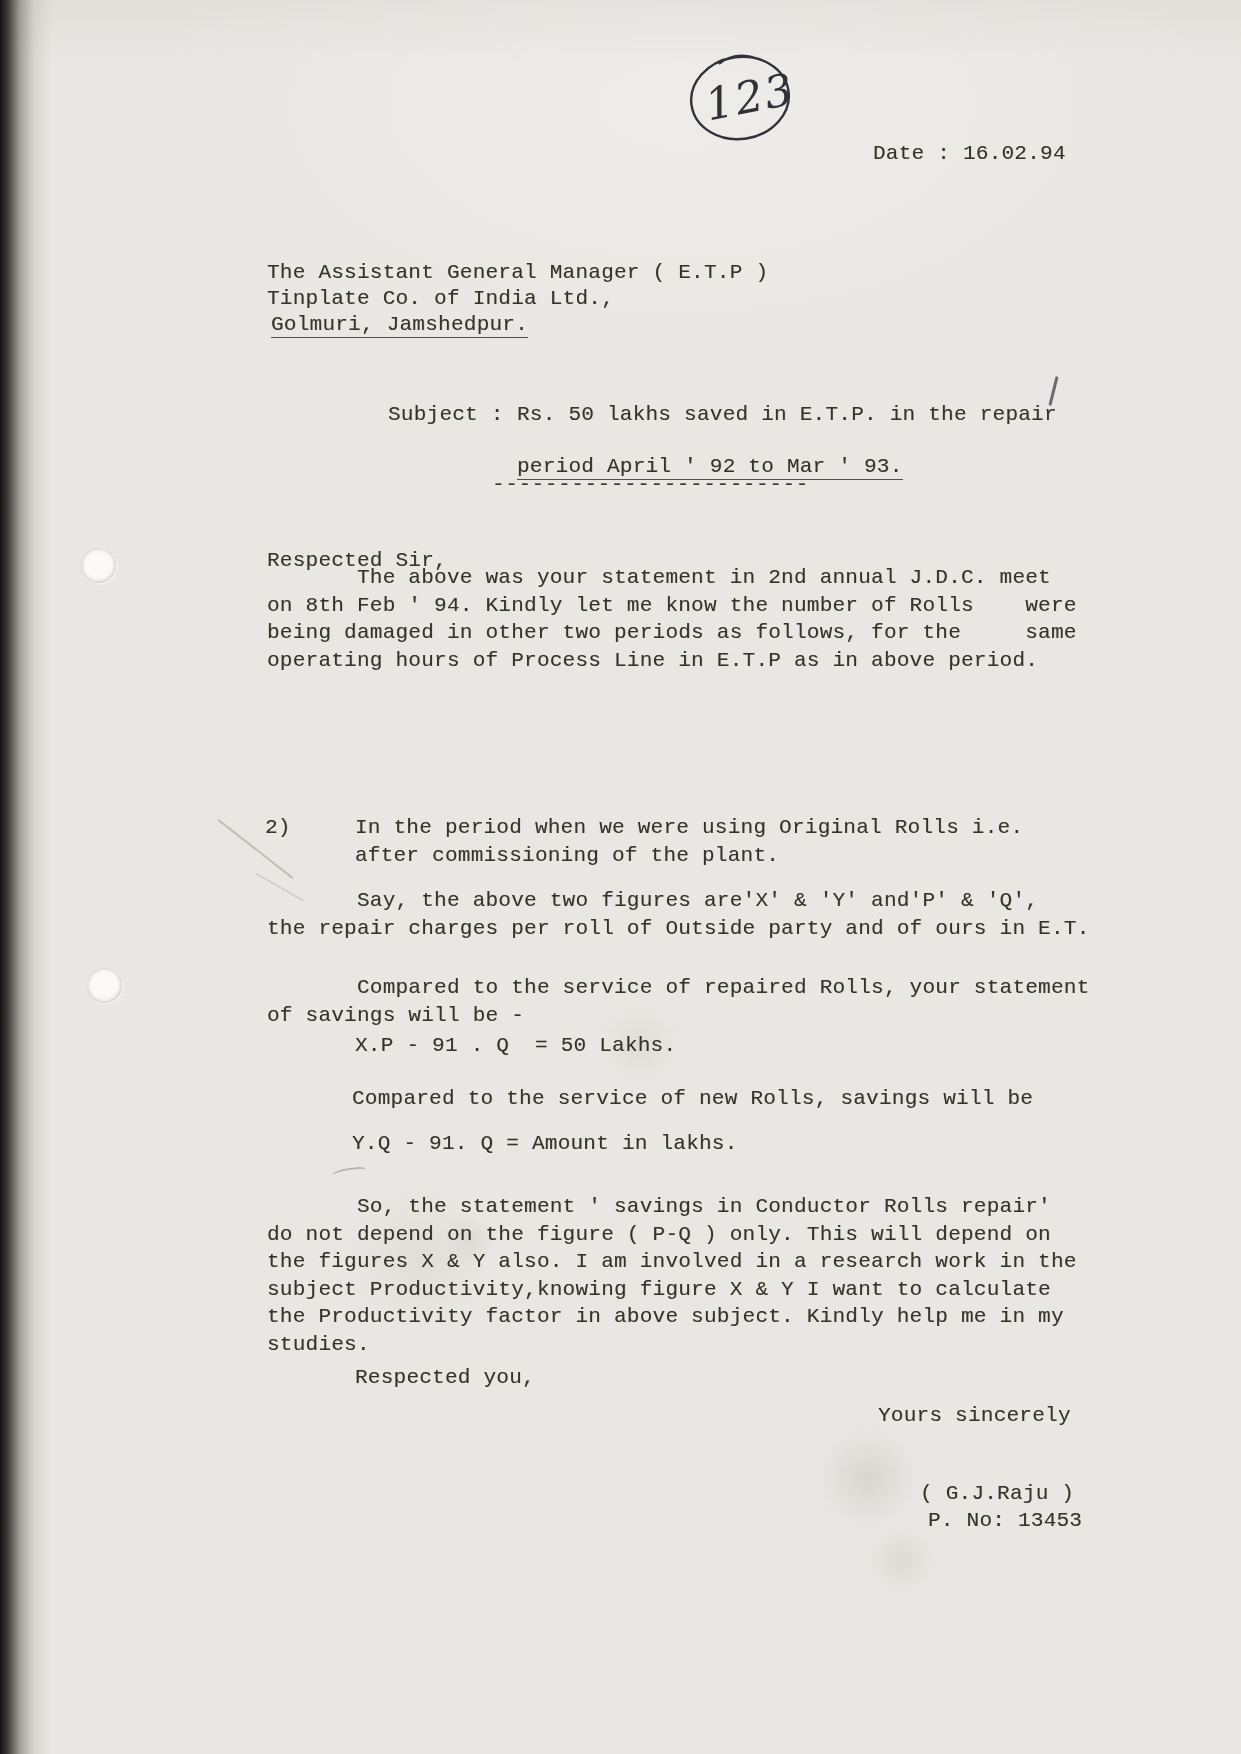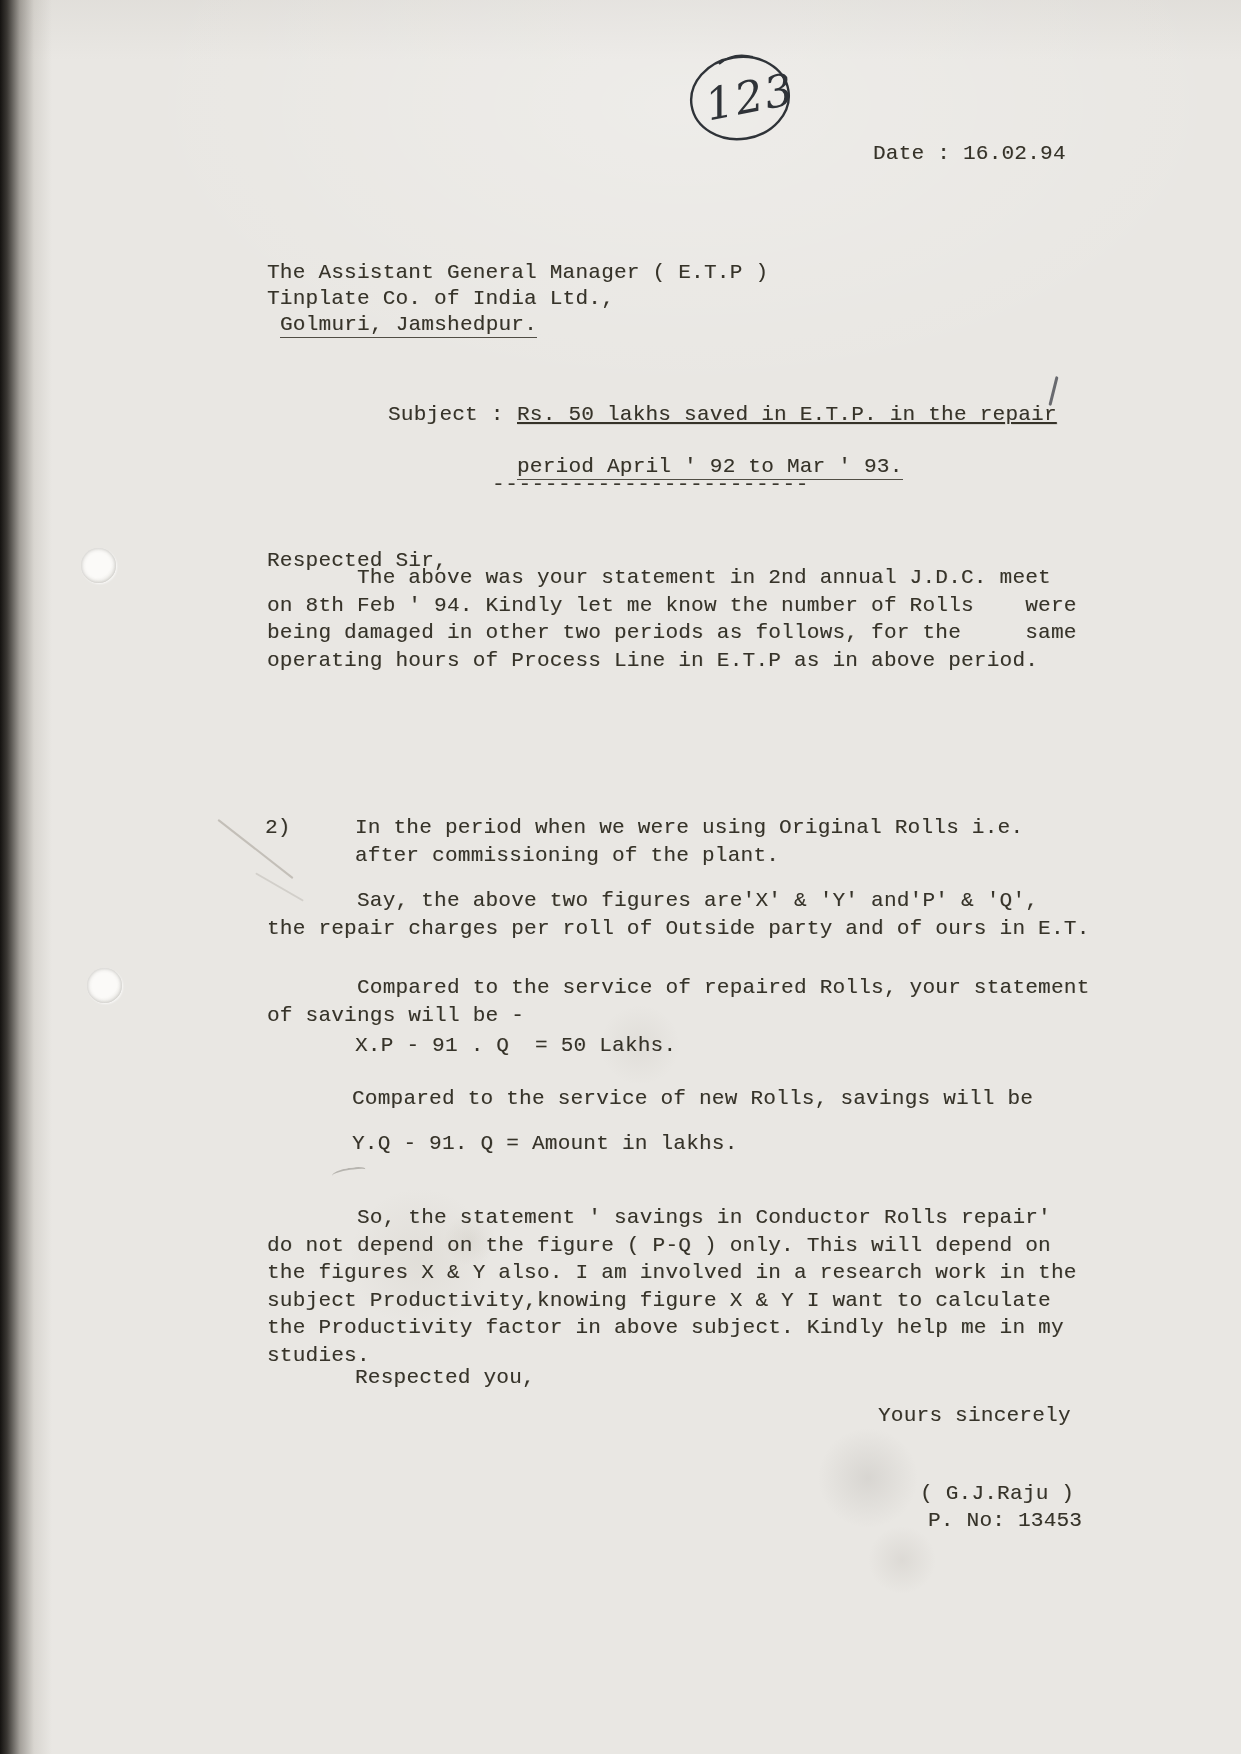--- a/index.html
+++ b/index.html
@@ -89,24 +89,24 @@
   <div class="pen-slash"></div>
 
   <div class="crease crease-1"></div>
   <div class="crease crease-2"></div>
   <div class="smudge"></div>
 
   <div class="tw" style="left:873px; top:140px;">Date : 16.02.94</div>
 
   <div class="tw tight" style="left:267px; top:260px;">The Assistant General Manager ( E.T.P )</div>
   <div class="tw tight" style="left:267px; top:286px;">Tinplate Co. of India Ltd.,</div>
-  <div class="tw tight" style="left:280px; top:312px;"><span class="u">Golmuri, Jamshedpur.</span></div>
+  <div class="tw tight" style="left:271px; top:312px;"><span class="u">Golmuri, Jamshedpur.</span></div>
 
   <div class="tw tight" style="left:388px; top:402px;">Subject :</div>
-  <div class="tw tight" style="left:517px; top:402px;text-decoration:underline;">Rs. 50 lakhs saved in E.T.P. in the repair</div>
+  <div class="tw tight" style="left:517px; top:402px;">Rs. 50 lakhs saved in E.T.P. in the repair</div>
   <div class="tw tight" style="left:517px; top:454px;"><span class="u">period April ' 92 to Mar ' 93.</span></div>
   <div class="tw tight dashes" style="left:492px; top:472px;">------------------------</div>
 
   <div class="tw" style="left:267px; top:547px;">Respected Sir,</div>
 
   <div class="tw" style="left:267px; top:564px;">       The above was your statement in 2nd annual J.D.C. meet
 on 8th Feb ' 94. Kindly let me know the number of Rolls    were
 being damaged in other two periods as follows, for the     same
 operating hours of Process Line in E.T.P as in above period.</div>
 
@@ -119,21 +119,21 @@
 
   <div class="tw" style="left:267px; top:974px;">       Compared to the service of repaired Rolls, your statement
 of savings will be -</div>
 
   <div class="tw" style="left:355px; top:1032px;">X.P - 91 . Q  = 50 Lakhs.</div>
 
   <div class="tw" style="left:352px; top:1085px;">Compared to the service of new Rolls, savings will be</div>
 
   <div class="tw" style="left:352px; top:1130px;">Y.Q - 91. Q = Amount in lakhs.</div>
 
-  <div class="tw" style="left:267px; top:1193px;margin-top:11px;">       So, the statement ' savings in Conductor Rolls repair'
+  <div class="tw" style="left:267px; top:1193px;">       So, the statement ' savings in Conductor Rolls repair'
 do not depend on the figure ( P-Q ) only. This will depend on
 the figures X &amp; Y also. I am involved in a research work in the
 subject Productivity,knowing figure X &amp; Y I want to calculate
 the Productivity factor in above subject. Kindly help me in my
 studies.</div>
 
   <div class="tw" style="left:355px; top:1364px;">Respected you,</div>
 
   <div class="tw" style="left:878px; top:1402px;">Yours sincerely</div>
   <div class="tw" style="left:920px; top:1480px;">( G.J.Raju )</div>

